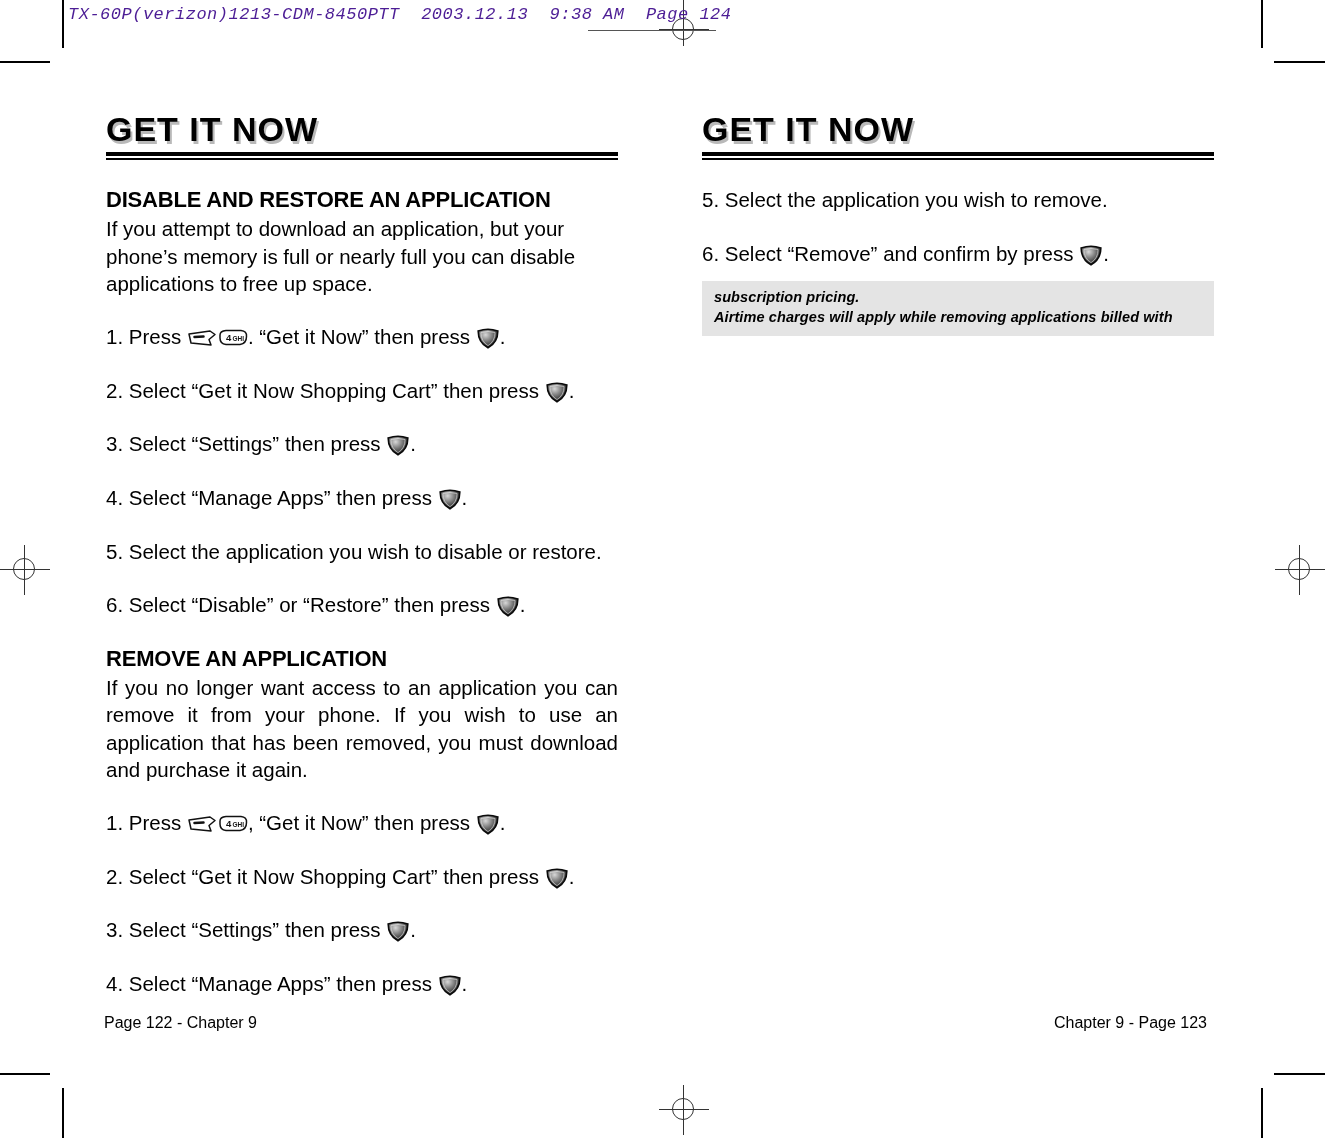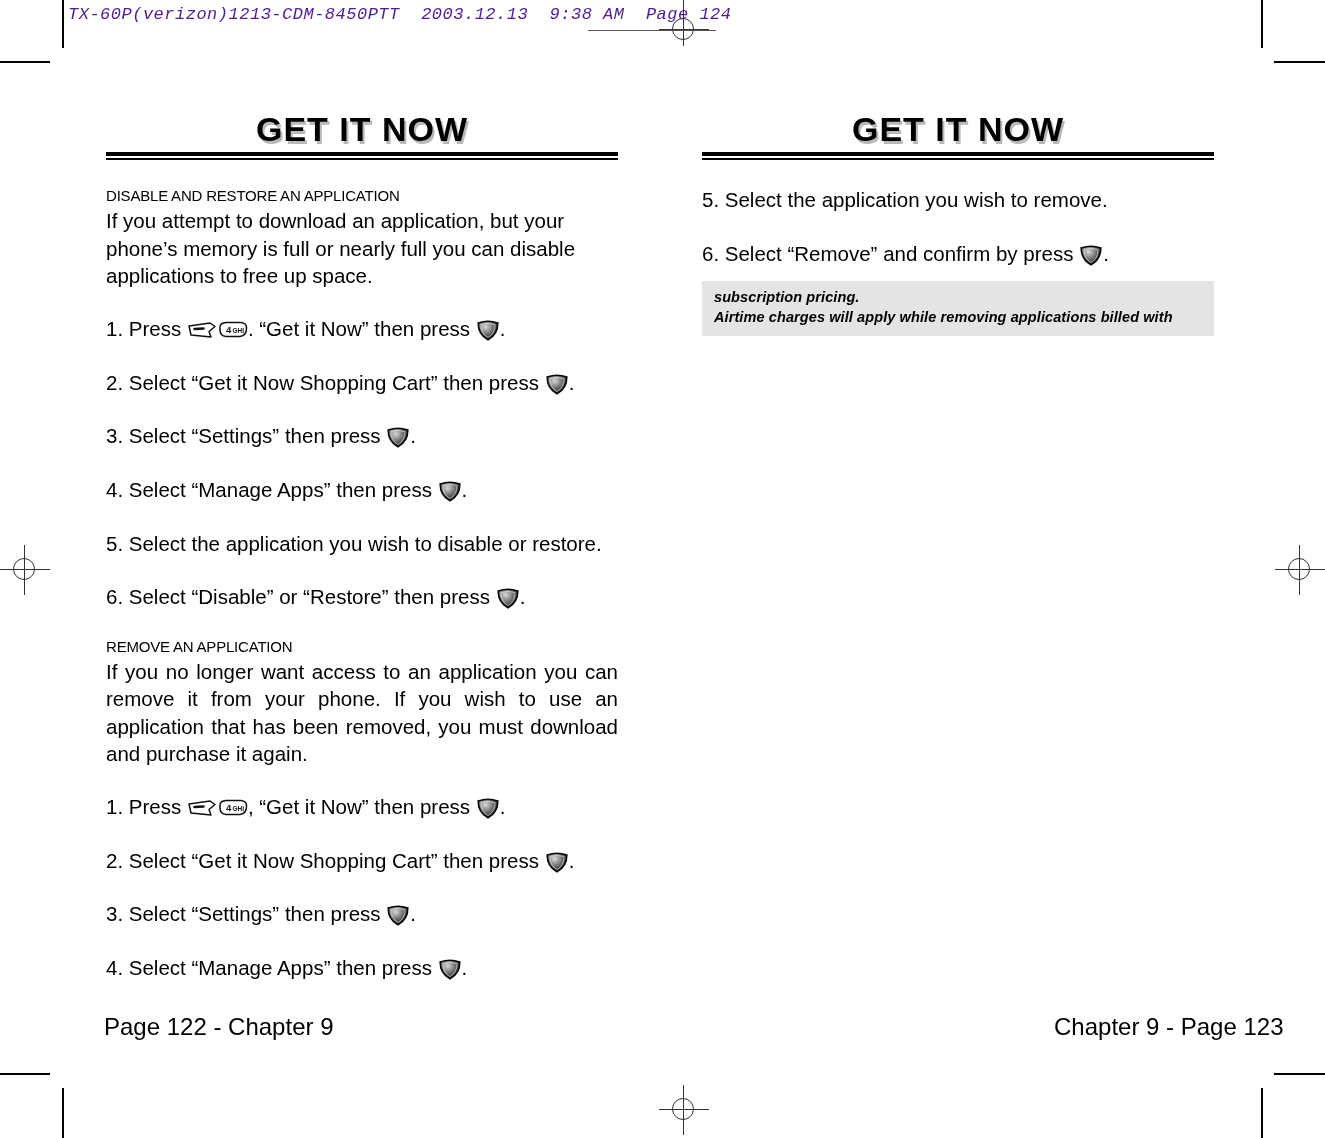--- a/index.html
+++ b/index.html
@@ -84,38 +84,37 @@
     top: 112px;
     width: 512px;
   }
   #col-left  { left: 106px; }
   #col-right { left: 702px; }
 
   .chapter-title {
     font-size: 34px;
     font-weight: bold;
     letter-spacing: 1px;
-    text-align: center;
     line-height: 1.0;
     text-shadow: 2px 3px 0 #b9b9b9;
     margin: 0;
     padding-bottom: 6px;
   }
   .title-rule {
     border: 0;
     margin: 0;
     border-top: 4px solid #000;
     border-bottom: 2px solid #000;
     height: 2px;
     background: #fff;
   }
 
   .section-head {
-    font-size: 15px;
-    font-weight: normal;
+    font-size: 22px;
+    font-weight: bold;
     margin: 27px 0 0 0;
     letter-spacing: -0.2px;
     line-height: 1.15;
   }
 
   p.body-text {
     font-size: 20.5px;
     line-height: 1.33;
     margin: 3px 0 0 0;
   }
@@ -150,21 +149,21 @@
     vertical-align: -4px;
   }
   .icon-softkey { width: 30px; height: 20px; }
   .icon-key4    { width: 30px; height: 20px; margin-left: 1px; }
   .icon-ok      { width: 24px; height: 22px; vertical-align: -5px; }
 
   
   .footer {
     position: absolute;
     top: 1015px;
-    font-size: 24px;
+    font-size: 16px;
     line-height: 1;
   }
   #footer-left  { left: 104px; }
   #footer-right { left: 1054px; }
 </style>
 </head>
 <body>
 
 <div class="crop-v" style="left:62px;  top:0px;    height:48px;"></div>
 <div class="crop-h" style="left:0px;   top:61px;   width:50px;"></div>

